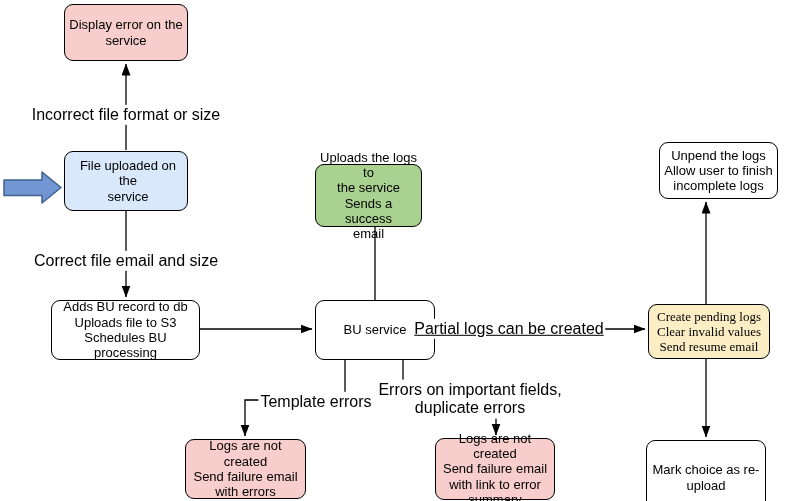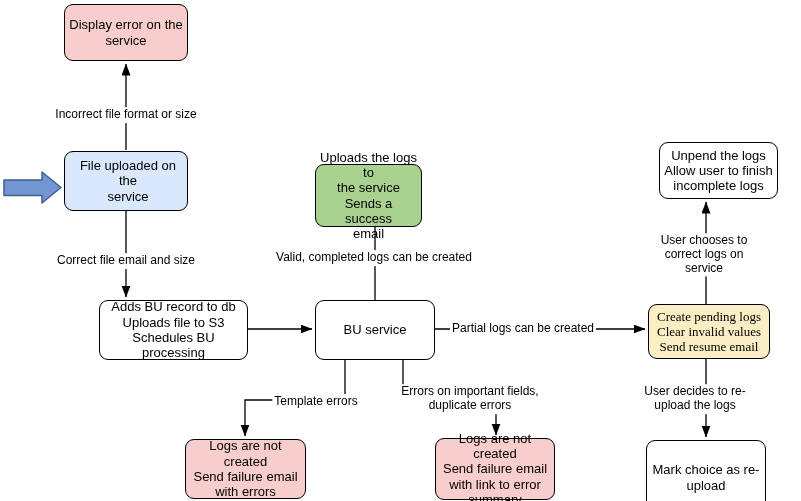--- a/index.html
+++ b/index.html
@@ -27,42 +27,42 @@
     white-space: pre-line;
     font-size: 13px;
     line-height: 1.18;
     padding: 3px 4px;
   }
   .elabel {
     position: absolute;
     z-index: 3;
     transform: translate(-50%, -50%);
     background: #ffffff;
-    font-size: 12px;
+    font-size: 16px;
     line-height: 1.15;
     white-space: pre-line;
     text-align: center;
     padding: 1px 2px;
   }
   
   #n-display-error   { left: 64px;  top: 4px;   width: 124px; height: 57px; }
   #n-file-uploaded   { left: 64px;  top: 151px; width: 124px; height: 60px; padding-left: 8px; }
   #n-adds-bu         { left: 51px;  top: 300px; width: 149px; height: 60px; }
   #n-bu-service      { left: 315px; top: 300px; width: 120px; height: 60px; }
   #n-uploads-success { left: 315px; top: 164px; width: 107px; height: 63px; }
   #n-unpend          { left: 646px; top: 142px; width: 119px; height: 57px; margin-left: 13px; }
   #n-create-pending  { left: 648px; top: 304px; width: 122px; height: 55px; }
   #n-mark-reupload   { left: 646px; top: 440px; width: 120px; height: 75px; }
   #n-logs-errors     { left: 185px; top: 439px; width: 121px; height: 60px; }
   #n-logs-summary    { left: 435px; top: 438px; width: 120px; height: 62px; }
   
   #l-incorrect    { left: 126px; top: 115px; }
   #l-correct      { left: 126px; top: 261px; }
   #l-valid        { left: 374px; top: 258px; }
-  #l-partial      { left: 523px; top: 329px; }
+  #l-partial      { left: 509px; top: 329px; text-decoration: underline; }
   #l-template     { left: 316px; top: 402px; }
   #l-fields       { left: 470px; top: 399px; }
   #l-user-chooses { left: 704px; top: 255px; }
   #l-user-decides { left: 695px; top: 399px; }
 </style>
 </head>
 <body>
 
 <div class="canvas">
 
@@ -85,21 +85,21 @@
     </g>
     <polygon points="4,180 42,180 42,172 61,187.5 42,203 42,195.5 4,195.5" stroke-width="1.5" stroke-linejoin="round" fill="#7296D2" stroke="#40618F"></polygon>
   </svg>
 
   <div class="node" id="n-display-error" style="background-color: rgb(248, 206, 204);">Display error on the
 service</div>
 
   <div class="node" id="n-file-uploaded" style="background-color: rgb(218, 232, 252);">File uploaded on the
 service</div>
 
-  <div class="node" id="n-adds-bu" style="background-color: rgb(255, 255, 255); margin-left: 48px;">Adds BU record to db
+  <div class="node" id="n-adds-bu" style="background-color: rgb(255, 255, 255);">Adds BU record to db
 Uploads file to S3
 Schedules BU processing</div>
 
   <div class="node" id="n-bu-service" style="background-color: rgb(255, 255, 255);">BU service</div>
 
   <div class="node" id="n-uploads-success" style="background-color: rgb(169, 209, 143);">Uploads the logs to
 the service
 Sends a success
 email</div>
 
@@ -118,21 +118,18 @@
 Send failure email
 with errors</div>
 
   <div class="node" id="n-logs-summary" style="background-color: rgb(248, 206, 204);">Logs are not created
 Send failure email
 with link to error
 summary</div>
 
   <div class="elabel" id="l-incorrect">Incorrect file format or size</div>
   <div class="elabel" id="l-correct">Correct file email and size</div>
-  <div class="elabel" id="l-valid">Valid, completed logs can be created</div>
   <div class="elabel" id="l-partial">Partial logs can be created</div>
   <div class="elabel" id="l-template">Template errors</div>
   <div class="elabel" id="l-fields">Errors on important fields,
 duplicate errors</div>
-  <div class="elabel" id="l-user-chooses">User chooses to correct logs on service</div>
-  <div class="elabel" id="l-user-decides">User decides to re-upload the logs</div>
 
 </div>
 
 </body></html>

